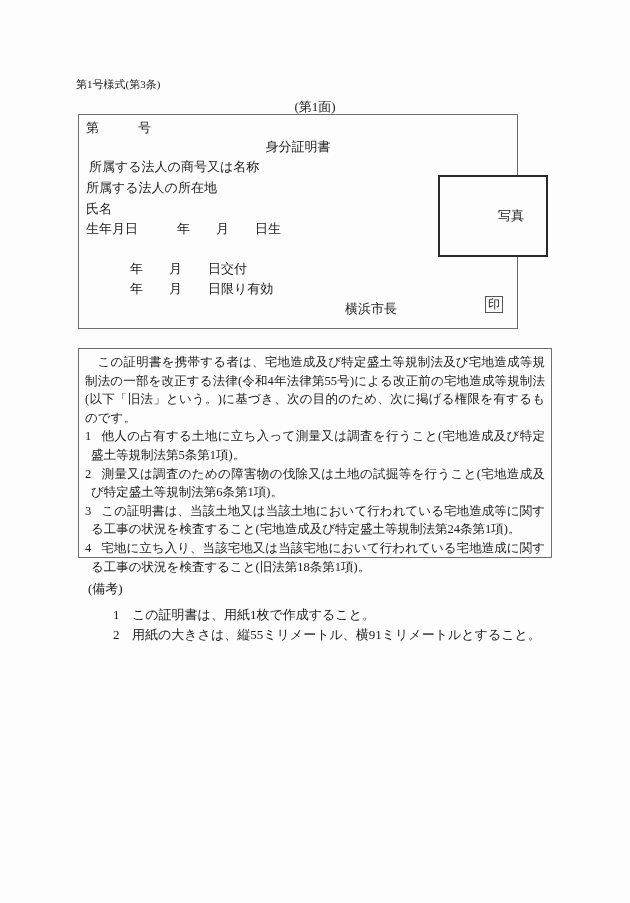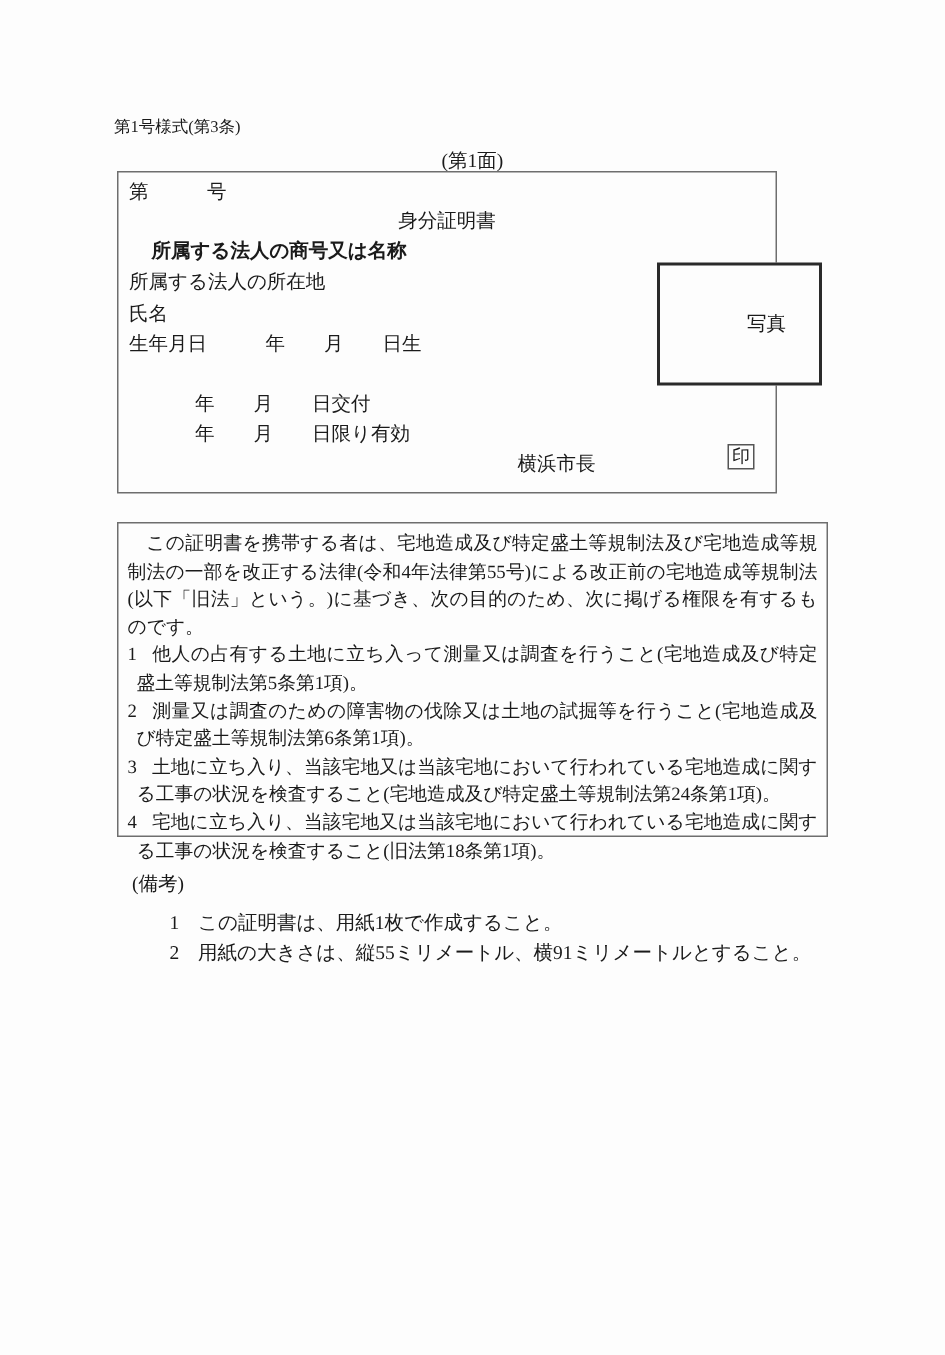--- a/index.html
+++ b/index.html
@@ -33,21 +33,21 @@
     left: 78px; top: 114px;
     width: 440px; height: 215px;
     border: 1px solid var(--c-border);
     box-sizing: border-box;
     font-size: 13px;
     background: var(--c-bg);
   }
   .box1 > div { position: absolute; white-space: pre; }
   .cert-no   { left: 7px;  top: 4px; }
   .cert-title{ left: 0; right: 0; top: 23px; text-align: center; }
-  .l-company { left: 22px;  top: 43px; font-weight: bold; }
+  .l-company { left: 10px;  top: 43px; }
   .l-address { left: 7px;  top: 64px; }
   .l-name    { left: 7px;  top: 85px; }
   .l-birth   { left: 7px;  top: 105px; }
   .l-issue   { left: 51px; top: 145px; }
   .l-valid   { left: 51px; top: 165px; }
   .l-mayor   { left: 266px; top: 185px; }
   .seal-box {
     left: 406px; top: 181px;
     border: 1px solid #555;
     padding: 0px 2px 1px 2px;
@@ -111,21 +111,21 @@
     <div class="photo-box">
       <span>写真</span>
     </div>
   </div>
 
 
   <div class="abs box2">
     <p class="intro">この証明書を携帯する者は、宅地造成及び特定盛土等規制法及び宅地造成等規制法の一部を改正する法律(令和4年法律第55号)による改正前の宅地造成等規制法(以下「旧法」という。)に基づき、次の目的のため、次に掲げる権限を有するものです。</p>
     <p class="b2-item"><span class="item-num">1</span><span class="item-text">他人の占有する土地に立ち入って測量又は調査を行うこと(宅地造成及び特定盛土等規制法第5条第1項)。</span></p>
     <p class="b2-item"><span class="item-num">2</span><span class="item-text">測量又は調査のための障害物の伐除又は土地の試掘等を行うこと(宅地造成及び特定盛土等規制法第6条第1項)。</span></p>
-    <p class="b2-item"><span class="item-num">3</span><span class="item-text">土地に立ち入り、当該宅地又は当該宅地において行われている宅地造成に関する工事の状況を検査すること(宅地造成及び特定盛土等規制法第24条第1項)。</span></p>
+    <p class="b2-item"><span class="item-num">3</span><span class="item-text">この証明書は、当該土地又は当該土地において行われている宅地造成等に関する工事の状況を検査すること(宅地造成及び特定盛土等規制法第24条第1項)。</span></p>
     <p class="b2-item"><span class="item-num">4</span><span class="item-text">宅地に立ち入り、当該宅地又は当該宅地において行われている宅地造成に関する工事の状況を検査すること(旧法第18条第1項)。</span></p>
   </div>
 
   <div class="abs notes">
     <div class="notes-header">(備考)</div>
     <div class="note-item"><span class="note-num">1</span><span class="note-text">この証明書は、用紙1枚で作成すること。</span></div>
     <div class="note-item"><span class="note-num">2</span><span class="note-text">用紙の大きさは、縦55ミリメートル、横91ミリメートルとすること。</span></div>
   </div>
 
 </div>

